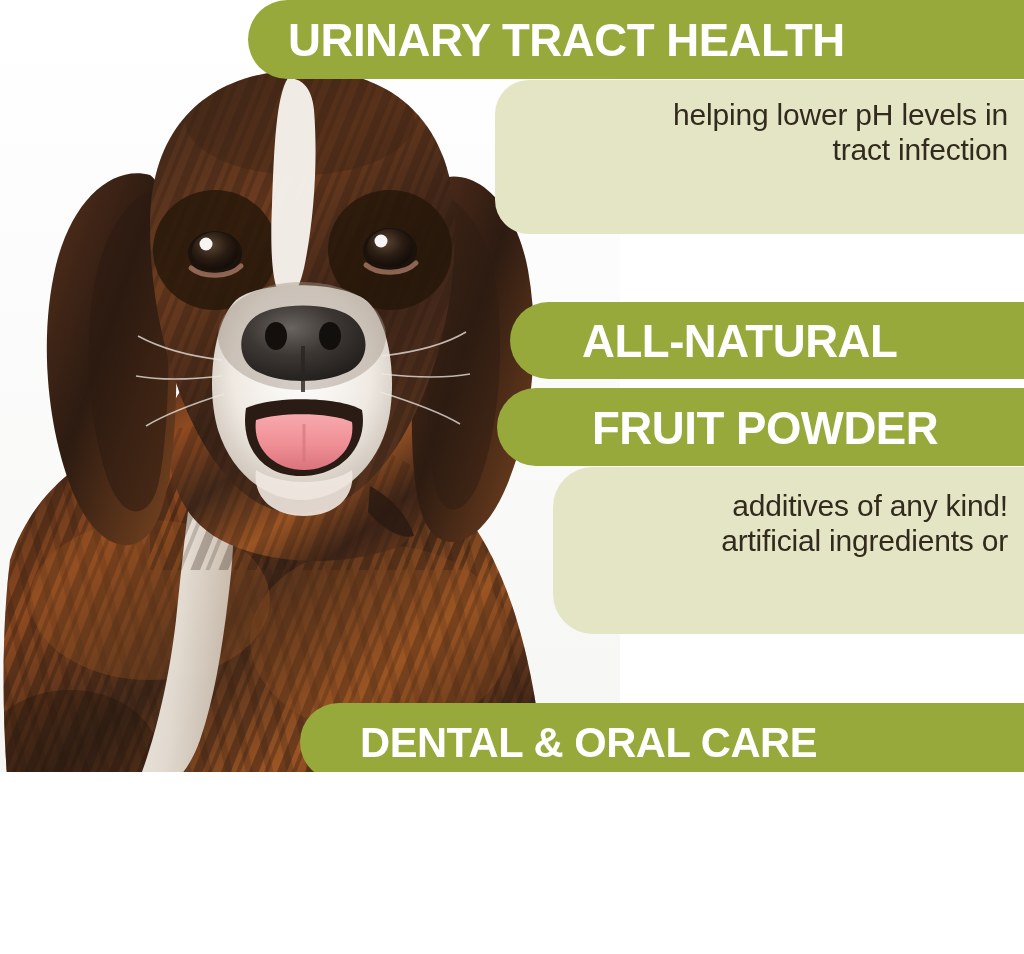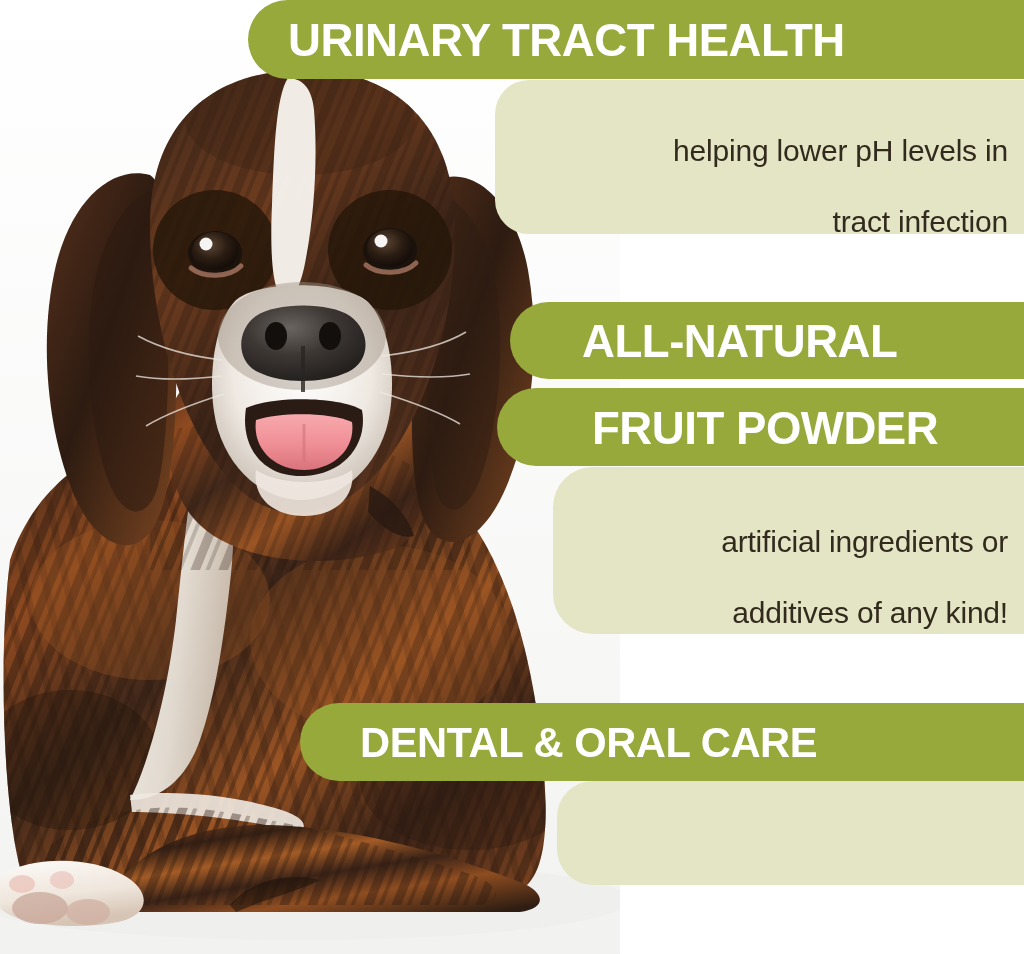--- a/index.html
+++ b/index.html
@@ -3,21 +3,21 @@
 <meta charset="utf-8">
 <style>
   * { margin:0; padding:0; box-sizing:border-box; }
   html,body{ background:#fff; }
   body{
     width:1024px; height:954px;
     font-family:"Liberation Sans", sans-serif;
     overflow:hidden; position:relative;
   }
   #stage{
-    position:absolute; left:0; top:0; width:1024px; height:954px;
+    position:absolute; left:0; top:0; width:1024px; height:772px;
     background:#ffffff; overflow:hidden;
   }
 
   
   #dog-photo{
     position:absolute; left:0; top:0; width:620px; height:954px;
     overflow:hidden;
   }
   #dog-photo svg{ display:block; width:620px; height:954px; }
 
@@ -82,21 +82,21 @@
   #desc-fruit{
     left:553px; top:467px; width:485px; height:167px;
     border-top-left-radius:40px; border-bottom-left-radius:40px;
     padding-top:22px;
   }
   #desc-dental{
     left:557px; top:781px; width:481px; height:104px;
     border-top-left-radius:36px; border-bottom-left-radius:36px;
     padding-top:14px;
   }
-  .cream .line{ display:block;margin-top:36px; }
+  .cream .line{ display:block; }
 </style>
 </head>
 <body>
 
 <div id="stage">
 
   <div id="dog-photo">
     <svg viewBox="0 0 620 954" xmlns="http://www.w3.org/2000/svg" aria-hidden="true">
       <defs>
         <linearGradient id="floor" x1="0" y1="0" x2="0" y2="1">
@@ -326,22 +326,22 @@
 
   <div class="pill" id="banner-allnatural">
     <span class="pill-label">ALL-NATURAL</span>
   </div>
 
   <div class="pill" id="banner-fruitpowder">
     <span class="pill-label">FRUIT POWDER</span>
   </div>
 
   <div class="cream" id="desc-fruit">
+    <span class="line">additives of any kind!</span>
     <span class="line">artificial ingredients or</span>
-    <span class="line">additives of any kind!</span>
   </div>
 
   <div class="pill" id="banner-dental">
     <span class="pill-label">DENTAL &amp; ORAL CARE</span>
   </div>
 
   <div class="cream" id="desc-dental">
   </div>
 
 </div>

